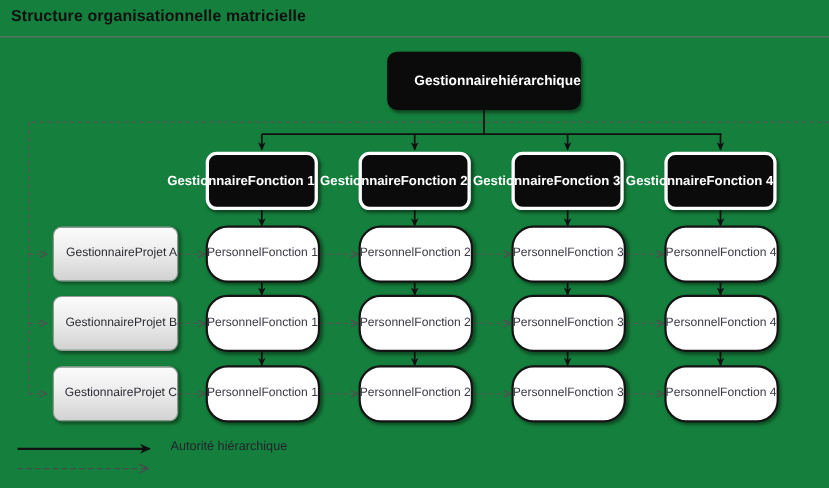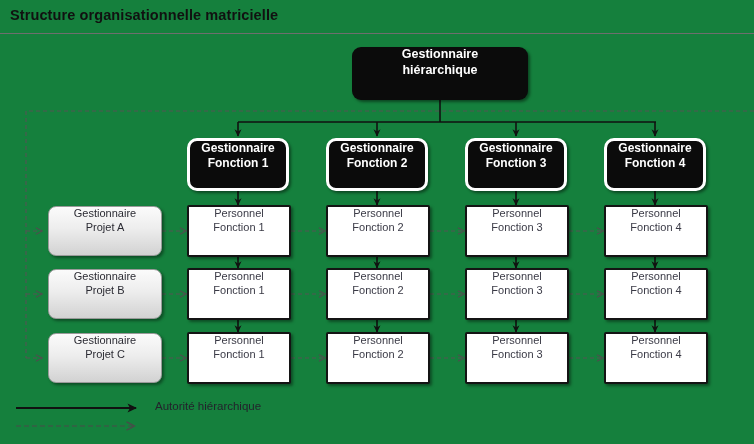--- a/index.html
+++ b/index.html
@@ -49,23 +49,22 @@
     left: 0; top: 0;
     width: 754px;
     height: 444px;
   }
 
   
   .node {
     position: absolute;
     box-sizing: border-box;
     display: flex;
-    flex-direction: column;
     align-items: center;
-    justify-content: flex-start;
+    justify-content: flex-end;
     text-align: center;
     line-height: 1.25;
     white-space: nowrap;
   }
   .node .l1, .node .l2 { display: block; }
 
   
   .node-root {
     background: #0b0b0b;
     color: #ffffff;
@@ -94,21 +93,21 @@
     border-radius: 8px;
     font-size: 11px;
     box-shadow: 2px 2px 3px rgba(0,0,0,0.4);
   }
 
   
   .node-pers {
     background: #ffffff;
     color: #3a3a46;
     border: 2px solid #141414;
-    border-radius: 2px;
+    border-radius: 20px;
     font-size: 11px;
     box-shadow: 2px 2px 3px rgba(0,0,0,0.4);
   }
 
   
   #legend { position: absolute; left: 0; top: 398px; width: 754px; height: 46px; }
   .legend-row { position: absolute; left: 0; width: 400px; height: 20px; }
   .legend-label {
     position: absolute;
     left: 155px;

